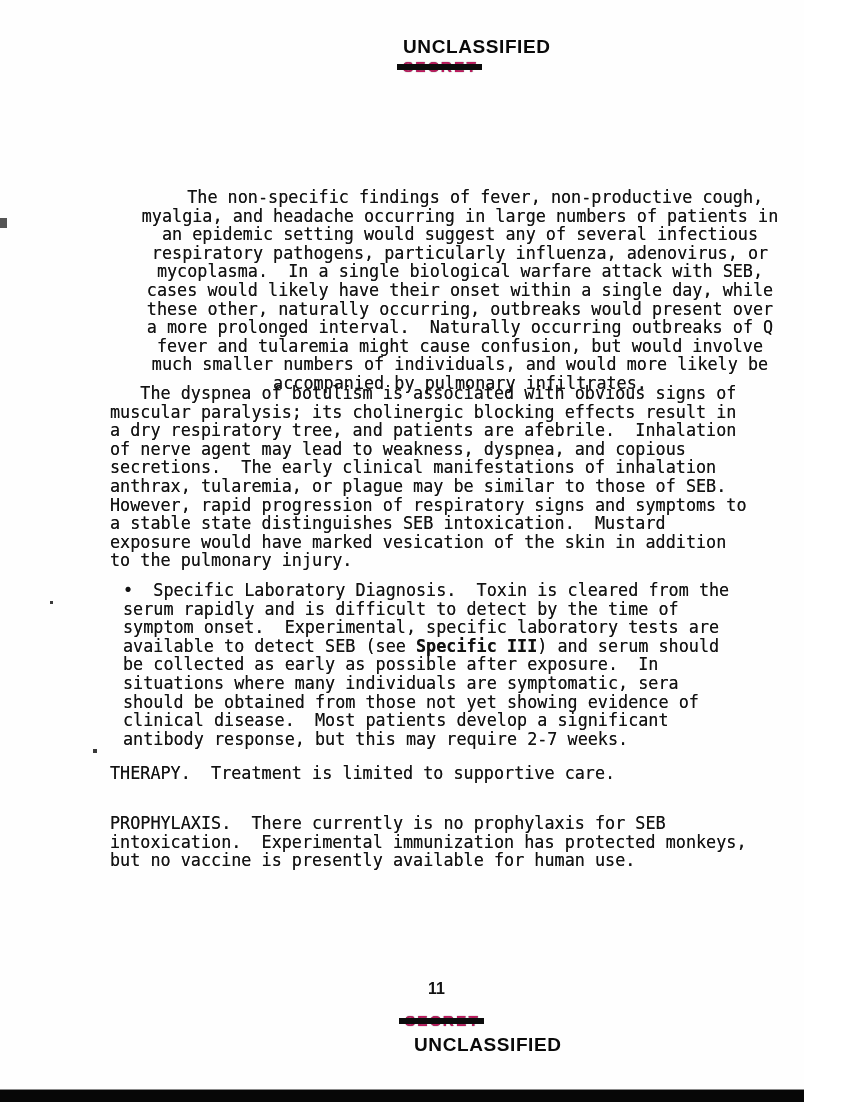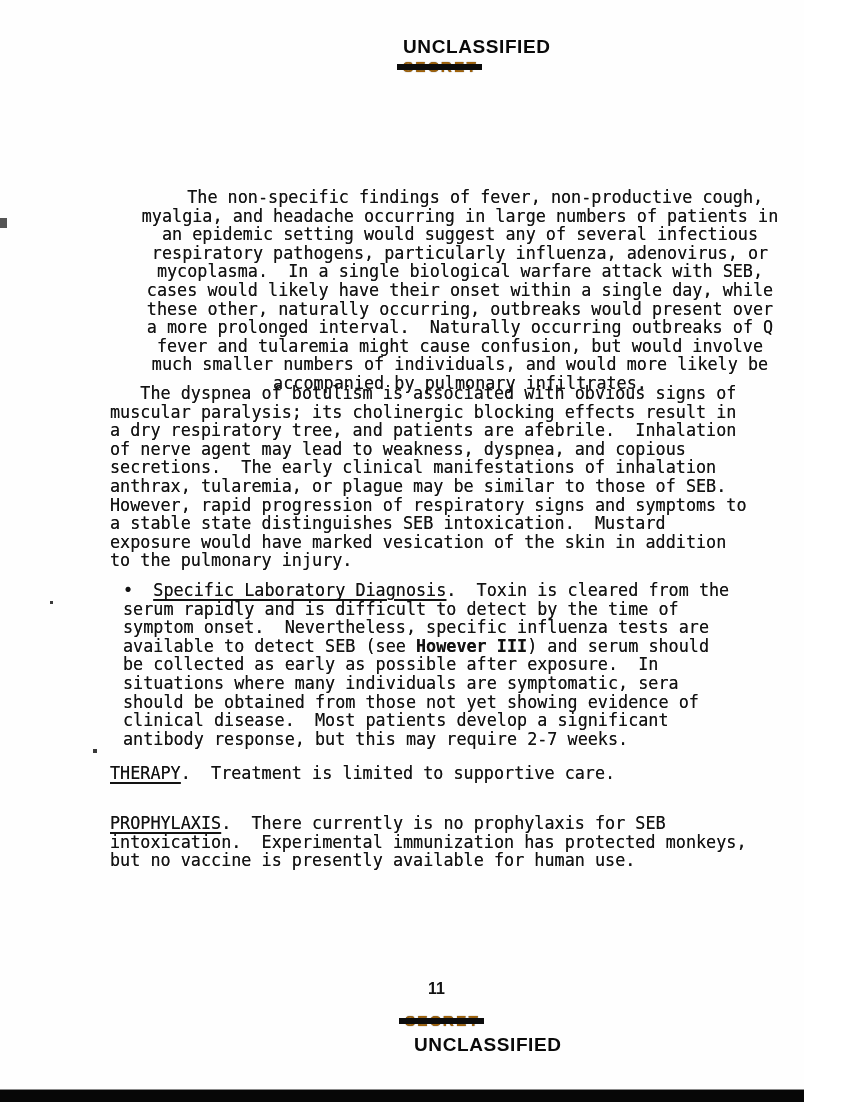--- a/index.html
+++ b/index.html
@@ -25,21 +25,20 @@
     white-space: pre-wrap;
     text-shadow: 0 0 0.5px rgba(0,0,0,0.65);
   }
   .para1 { top: 188px; text-align: center; }
   .para2 { top: 384px; }
   .bullet-block { top: 581px; left: 123px; width: 660px; }
   .therapy-block { top: 764px; }
   .prophylaxis-block { top: 814px; }
 
   .u {
-    text-decoration: underline;
     text-decoration-thickness: 1.6px;
     text-underline-offset: 3px;
   }
   .b { font-weight: bold; }
 
   
   .unclass {
     font-family: "Liberation Sans", sans-serif;
     font-weight: bold;
     font-size: 19px;
@@ -48,21 +47,21 @@
     color: #0a0a0a;
   }
   .secret {
     position: relative;
     display: inline-block;
     font-family: "Liberation Sans", sans-serif;
     font-weight: bold;
     font-size: 15.5px;
     line-height: 17px;
     letter-spacing: 2px;
-    color: #a16207;
+    color: #be185d;
     text-shadow: 0 0 1px rgba(0,0,0,0.8);
   }
   .secret::before,
   .secret::after {
     content: "";
     position: absolute;
     left: -6px;
     right: -4px;
     height: 2.6px;
     background: #0c0c0c;
@@ -128,22 +127,22 @@
 of nerve agent may lead to weakness, dyspnea, and copious
 secretions.  The early clinical manifestations of inhalation
 anthrax, tularemia, or plague may be similar to those of SEB.
 However, rapid progression of respiratory signs and symptoms to
 a stable state distinguishes SEB intoxication.  Mustard
 exposure would have marked vesication of the skin in addition
 to the pulmonary injury.</p>
 
   <p class="body-text bullet-block"><span>•  </span><span class="u">Specific Laboratory Diagnosis</span><span>.  Toxin is cleared from the
 serum rapidly and is difficult to detect by the time of
-symptom onset.  Nevertheless, specific influenza tests are
-available to detect SEB (see </span><span class="b">However III</span><span>) and serum should
+symptom onset.  Experimental, specific laboratory tests are
+available to detect SEB (see </span><span class="b">Specific III</span><span>) and serum should
 be collected as early as possible after exposure.  In
 situations where many individuals are symptomatic, sera
 should be obtained from those not yet showing evidence of
 clinical disease.  Most patients develop a significant
 antibody response, but this may require 2-7 weeks.</span></p>
 
   <p class="body-text prophylaxis-block"><span class="u">PROPHYLAXIS</span><span>.  There currently is no prophylaxis for SEB
 intoxication.  Experimental immunization has protected monkeys,
 but no vaccine is presently available for human use.</span></p>
 

